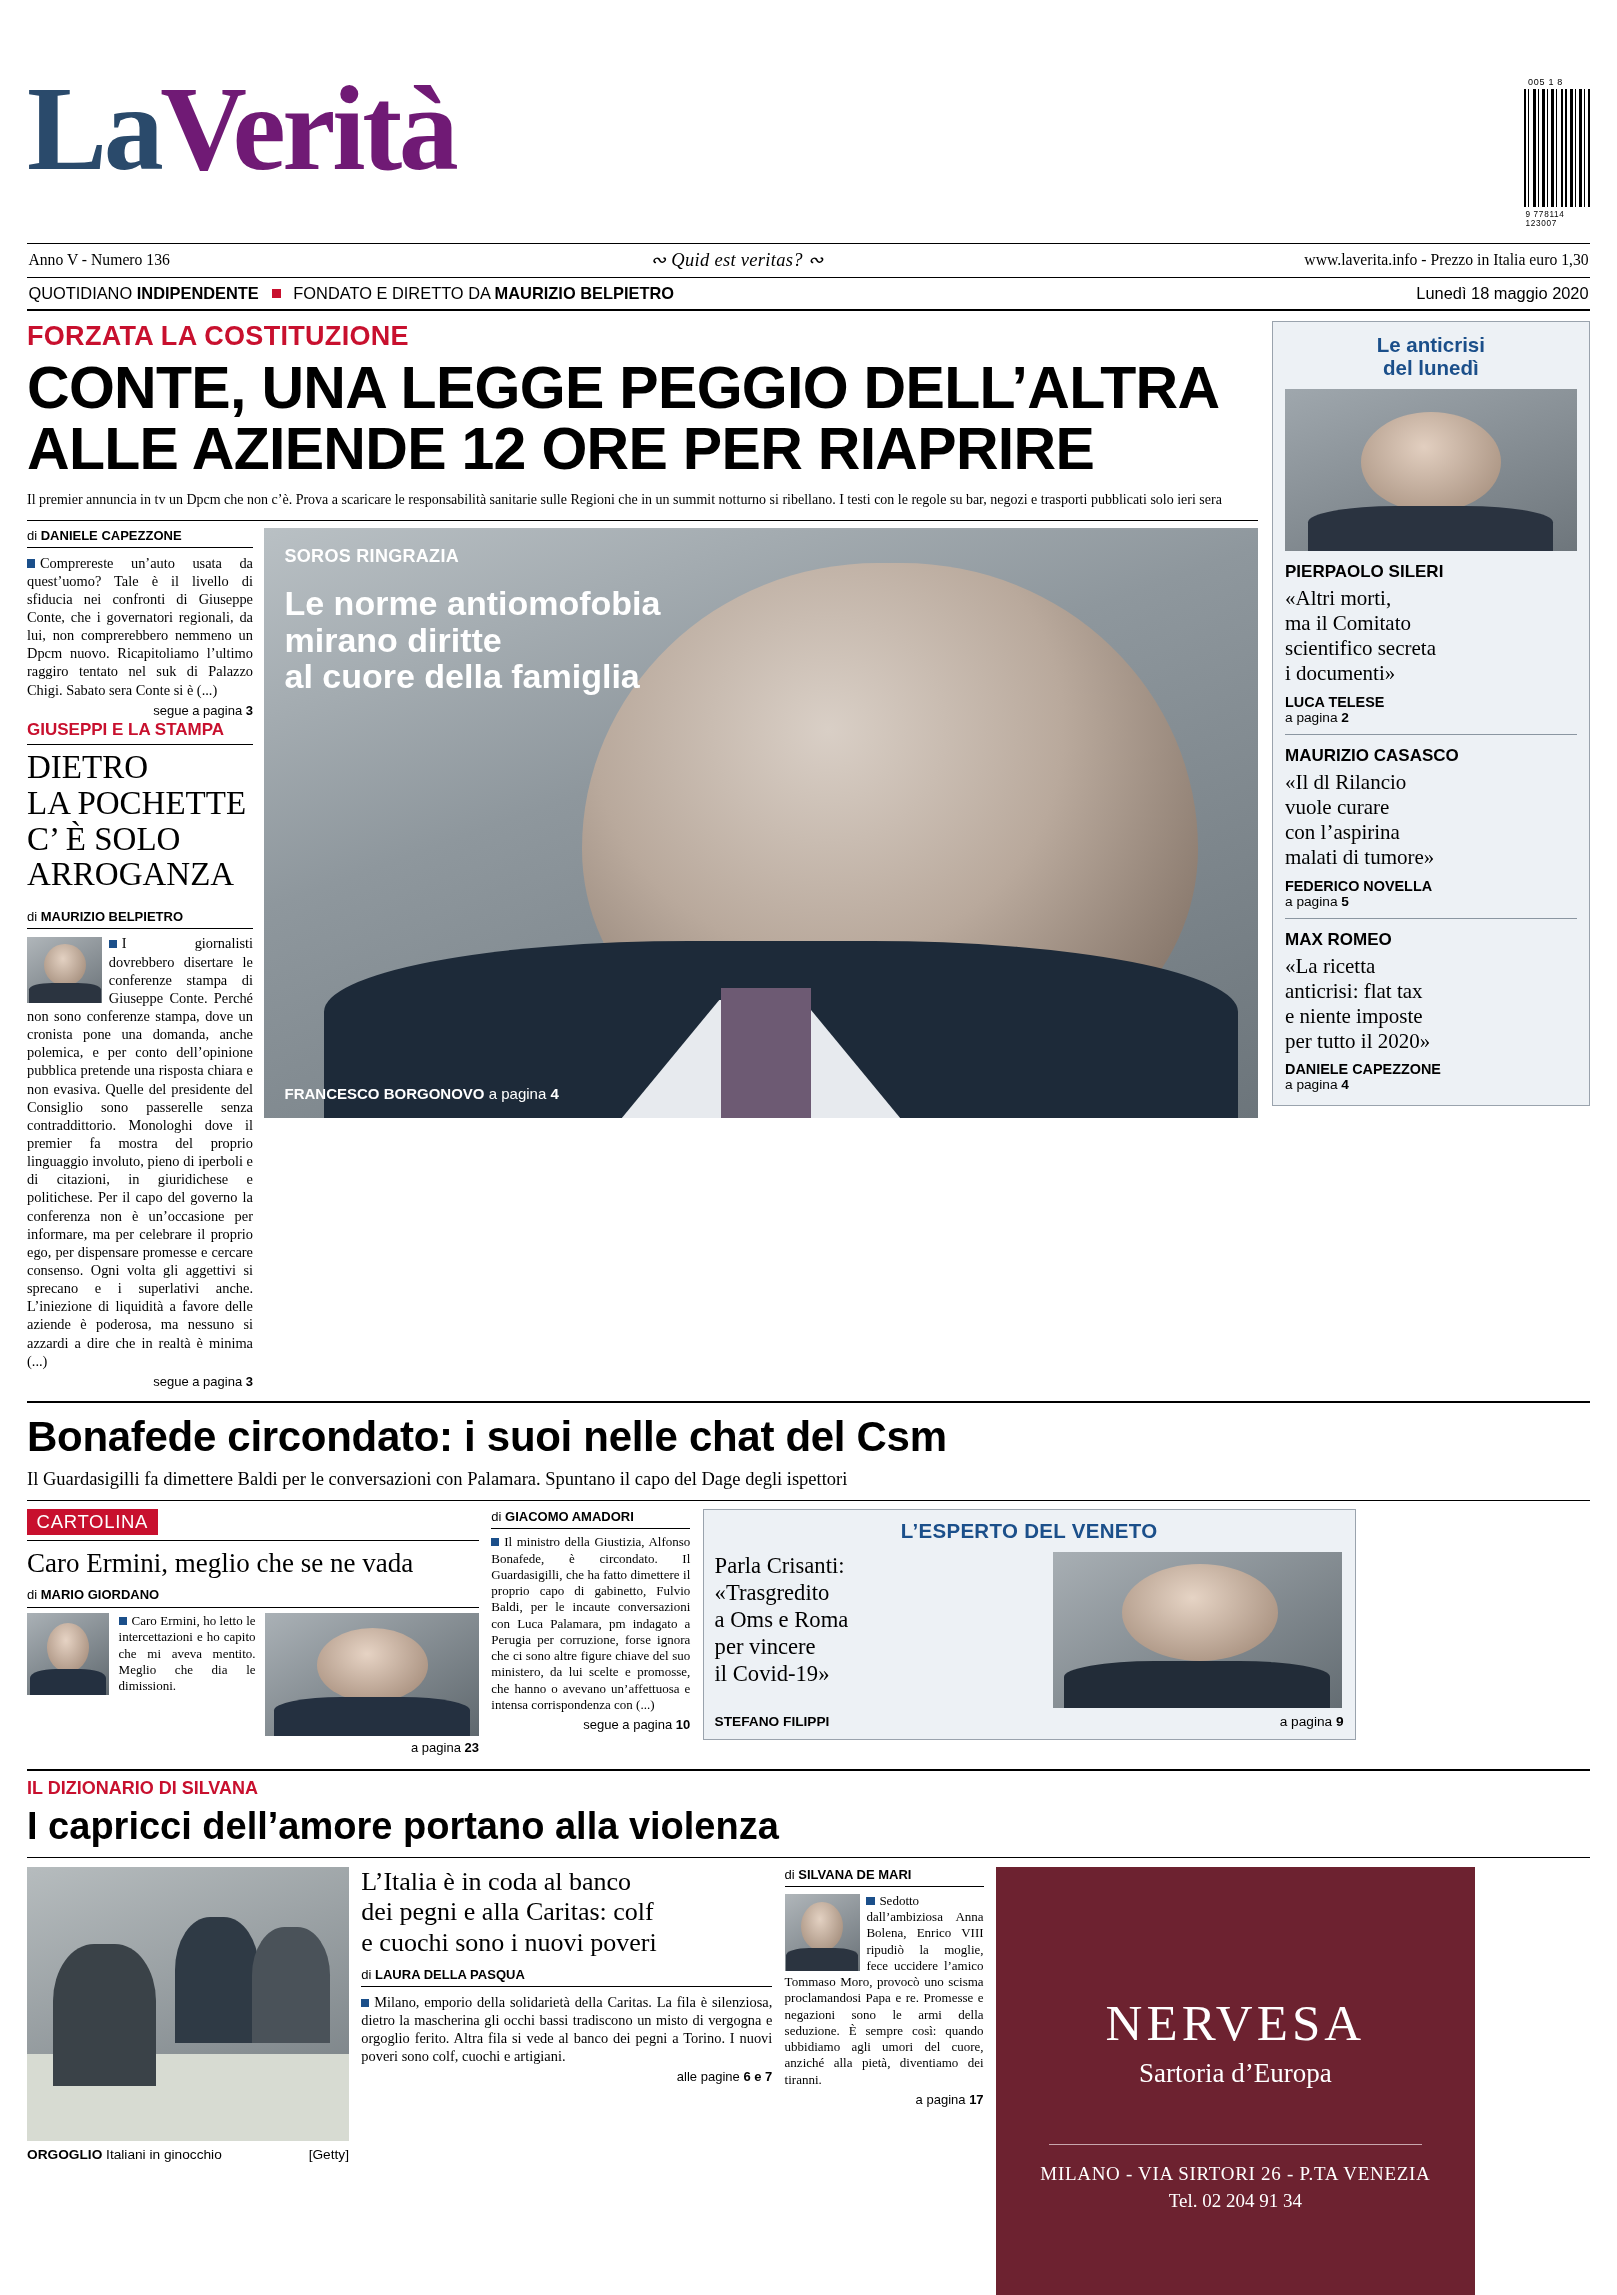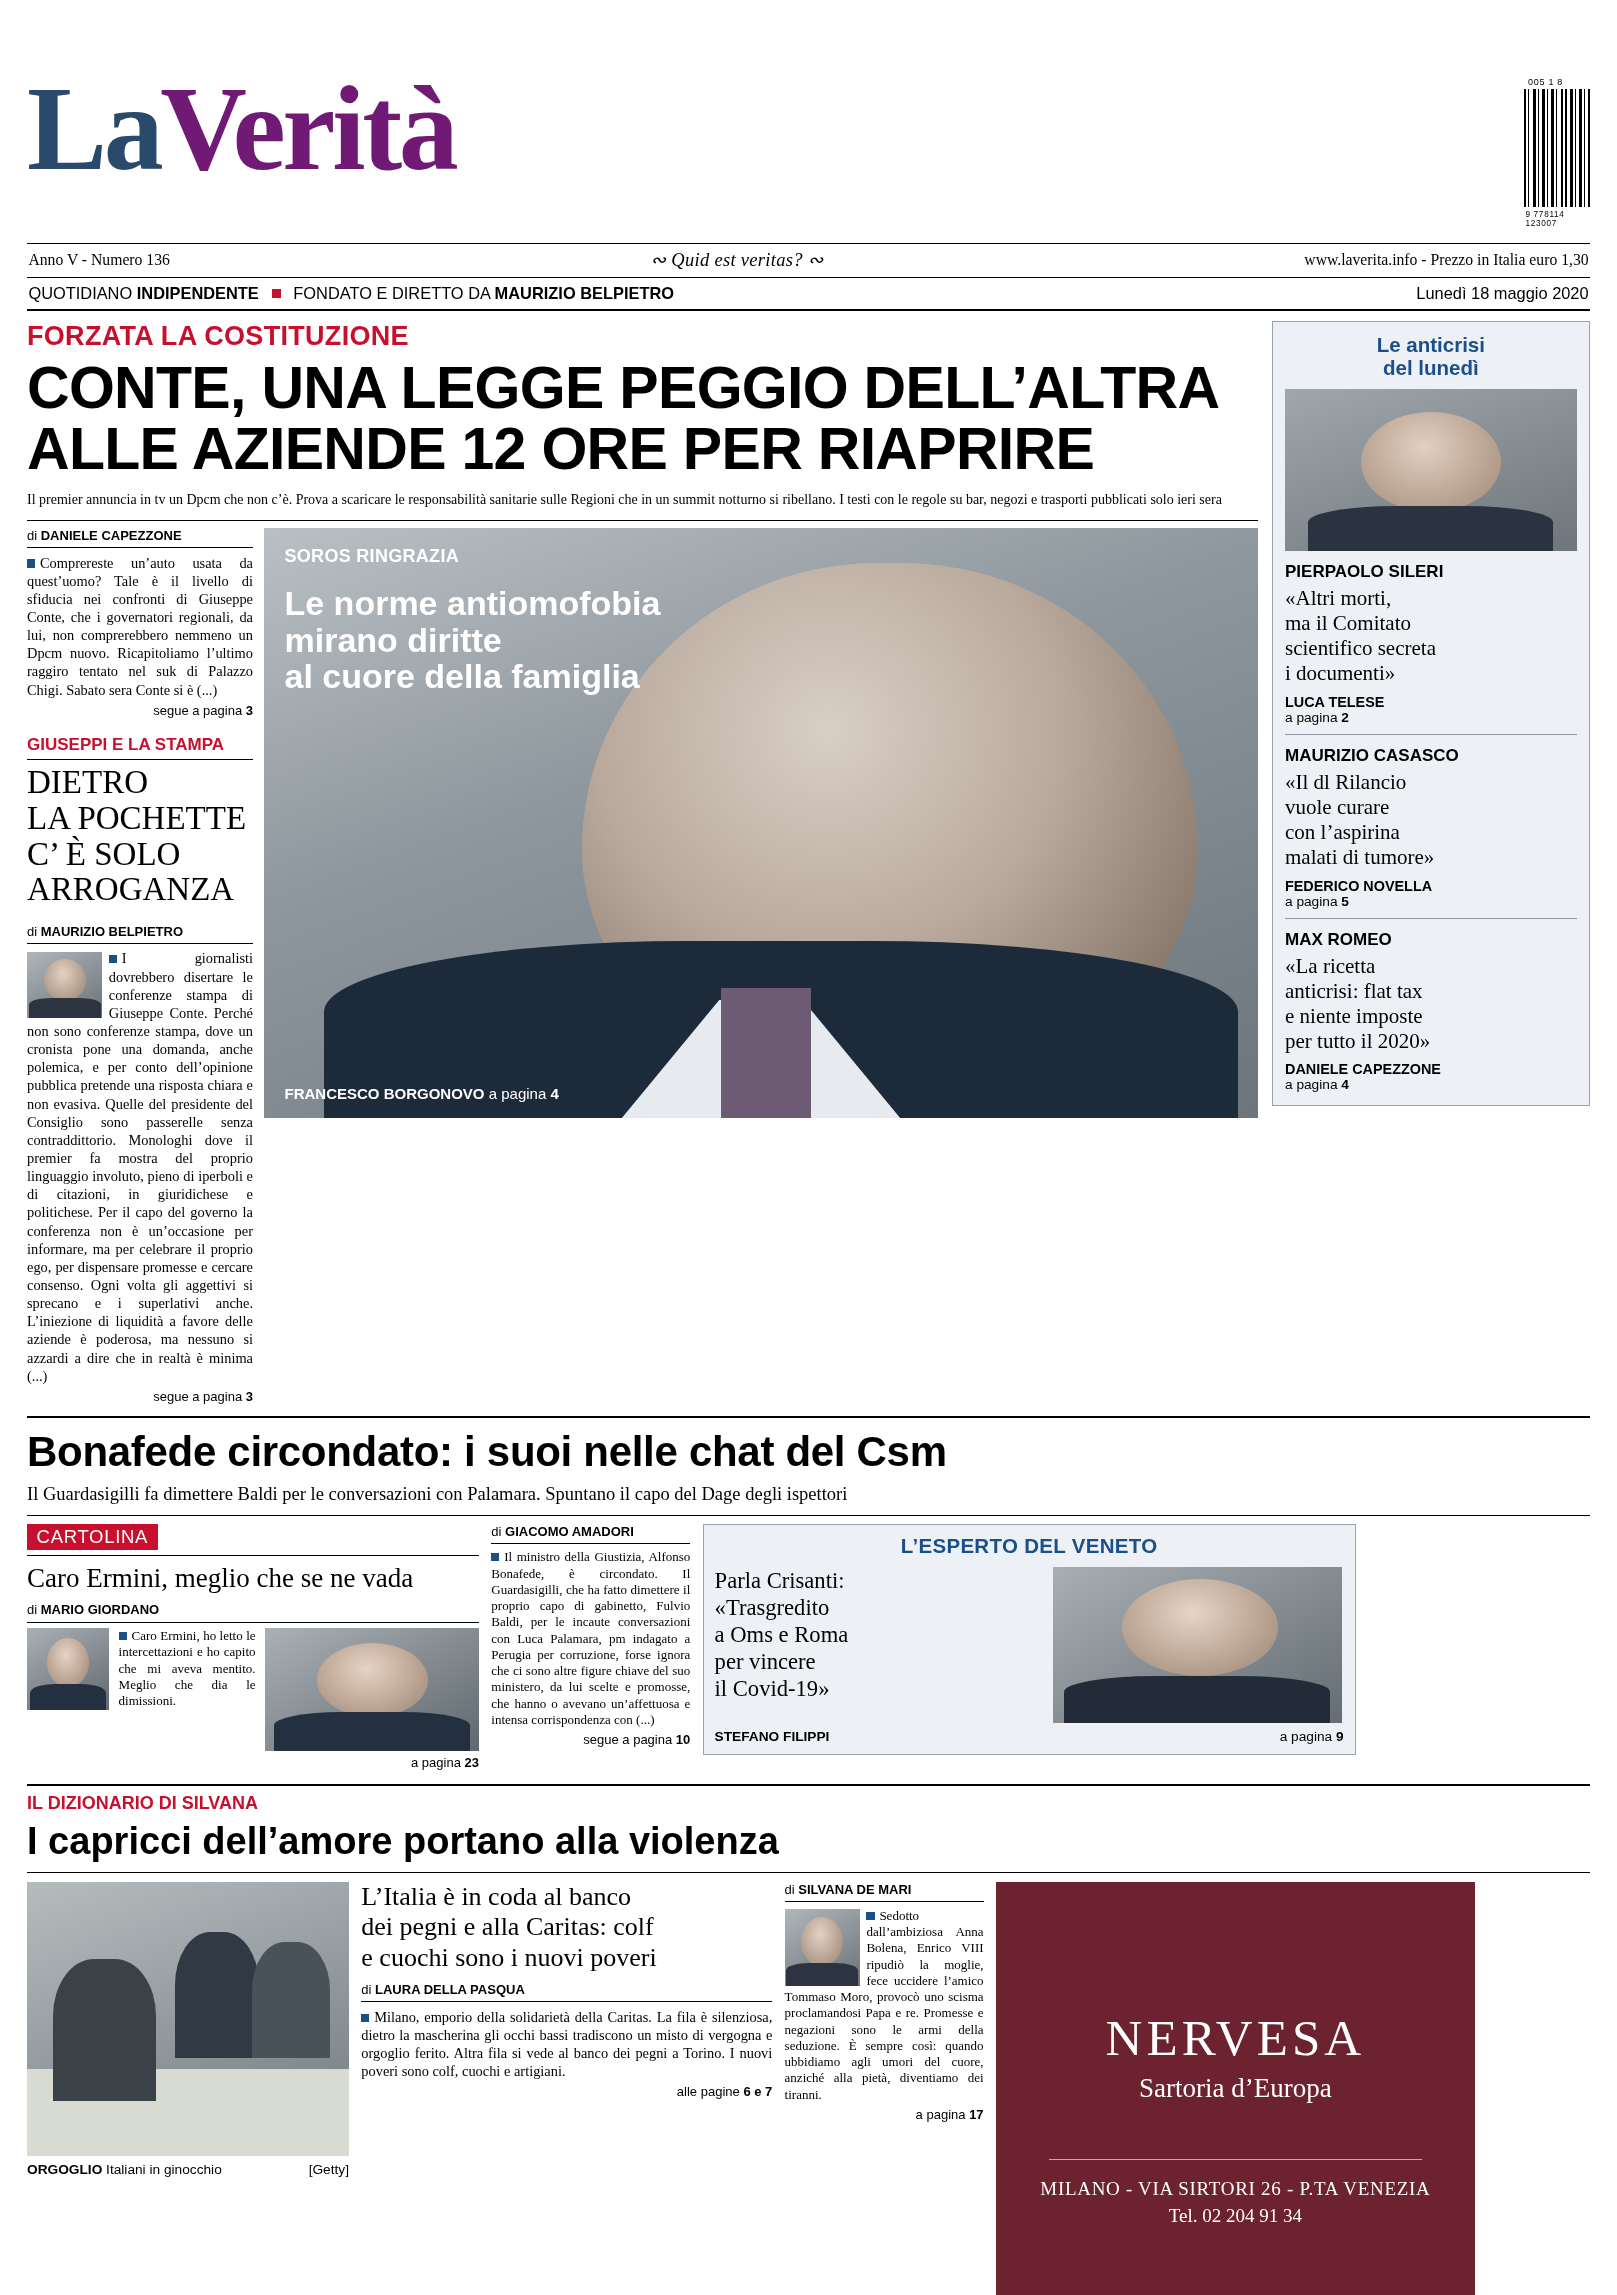--- a/index.html
+++ b/index.html
@@ -51,21 +51,21 @@
   .twocol { display:flex; gap:11px; margin-top:6.8px; }
   .col-narrow { width: 226px; }
   .byline { font-family:"Liberation Sans",sans-serif; font-size:13px; }
   .byline b { font-weight:700; }
   .rule-s { border-top:0.7px solid #000; margin:4.1px 0 5.5px 0; }
   .bodytext { font-size:14.4px; line-height:1.26; text-align:justify; font-family:"Liberation Serif",serif; }
   .bullet { display:inline-block; width:8.2px; height:8.2px; background:#1b4f8a; margin-right:4.8px; }
   .segue { font-family:"Liberation Sans",sans-serif; font-size:13px; text-align:right; margin-top:4.1px;}
   .segue b { font-weight:700; }
 
-  .sez-red { color:#c8102e; font-family:"Liberation Sans",sans-serif; font-weight:700; font-size:17px; margin-top:17px; }
+  .sez-red { color:#c8102e; font-family:"Liberation Sans",sans-serif; font-weight:700; font-size:17px; margin-top:2px; }
   .dietro { font-family:"Liberation Serif",serif; font-size:33px; line-height:1.08; margin-top:5.5px; letter-spacing:0px;}
 
   .photo { background:#9aa3a8; position:relative; overflow:hidden; }
   .soros-wrap { width: 994px; position:relative; }
   .soros-photo { height: 590px; width:100%; position:relative; background:linear-gradient(160deg,#b9c0c4 0%,#8e979d 40%,#6c757b 100%); }
   .soros-head { position:absolute; right:6%; top:6%; width:62%; height:88%; border-radius:48% 48% 42% 42%/55% 55% 45% 45%; background:radial-gradient(ellipse at 40% 32%, #d9cfc6 0%, #b9a99c 45%, #8a7a6e 80%); }
   .soros-suit { position:absolute; left:6%; bottom:0; width:92%; height:30%; background:#1d2a39; border-radius:40% 40% 0 0; }
   .soros-tie { position:absolute; left:46%; bottom:0; width:9%; height:22%; background:#6d5a73; }
   .soros-shirt { position:absolute; left:36%; bottom:0; width:28%; height:20%; background:#e7eaee; clip-path:polygon(35% 0,65% 0,100% 100%,0 100%); }
   .soros-overlay { position:absolute; left:0; top:0; padding:18px 20.5px; color:#fff; }

